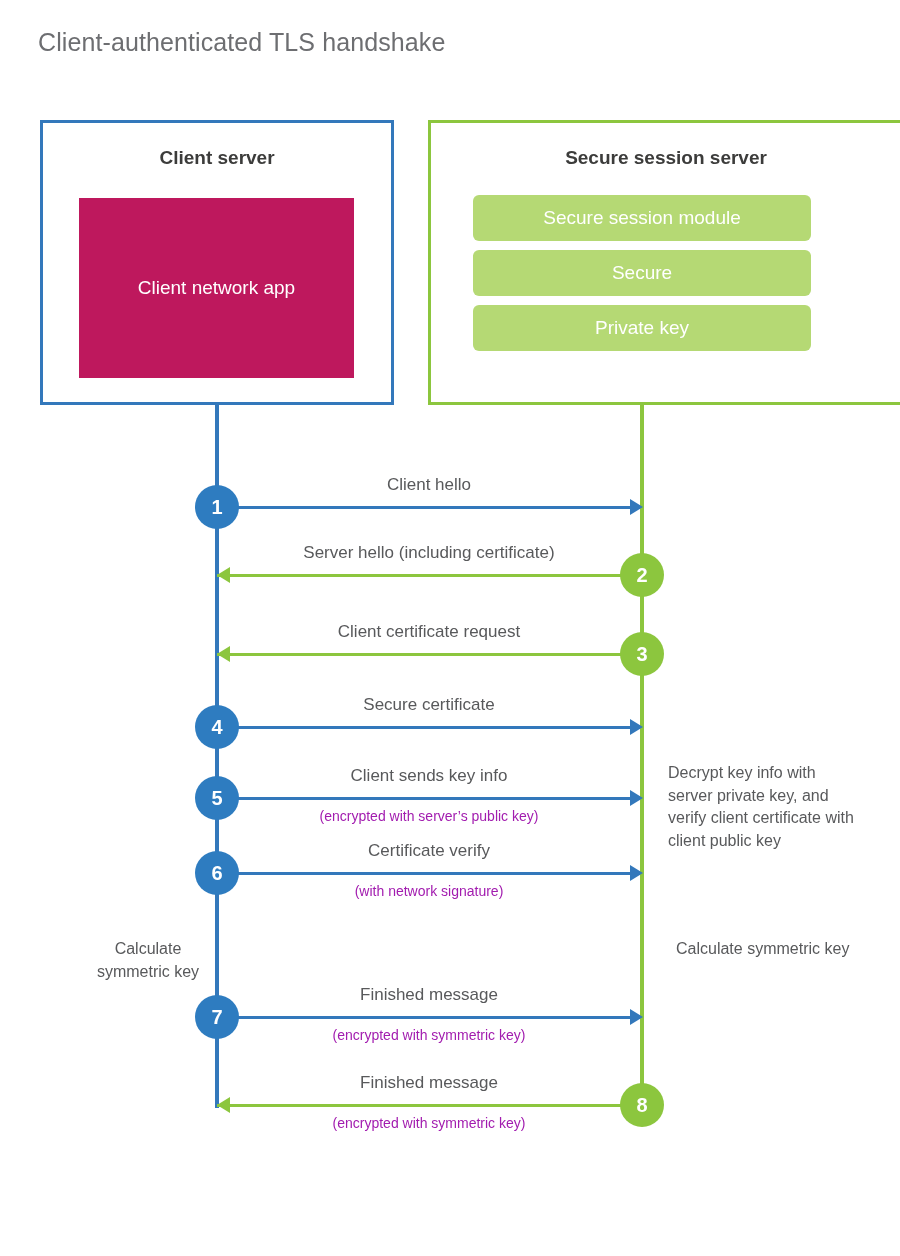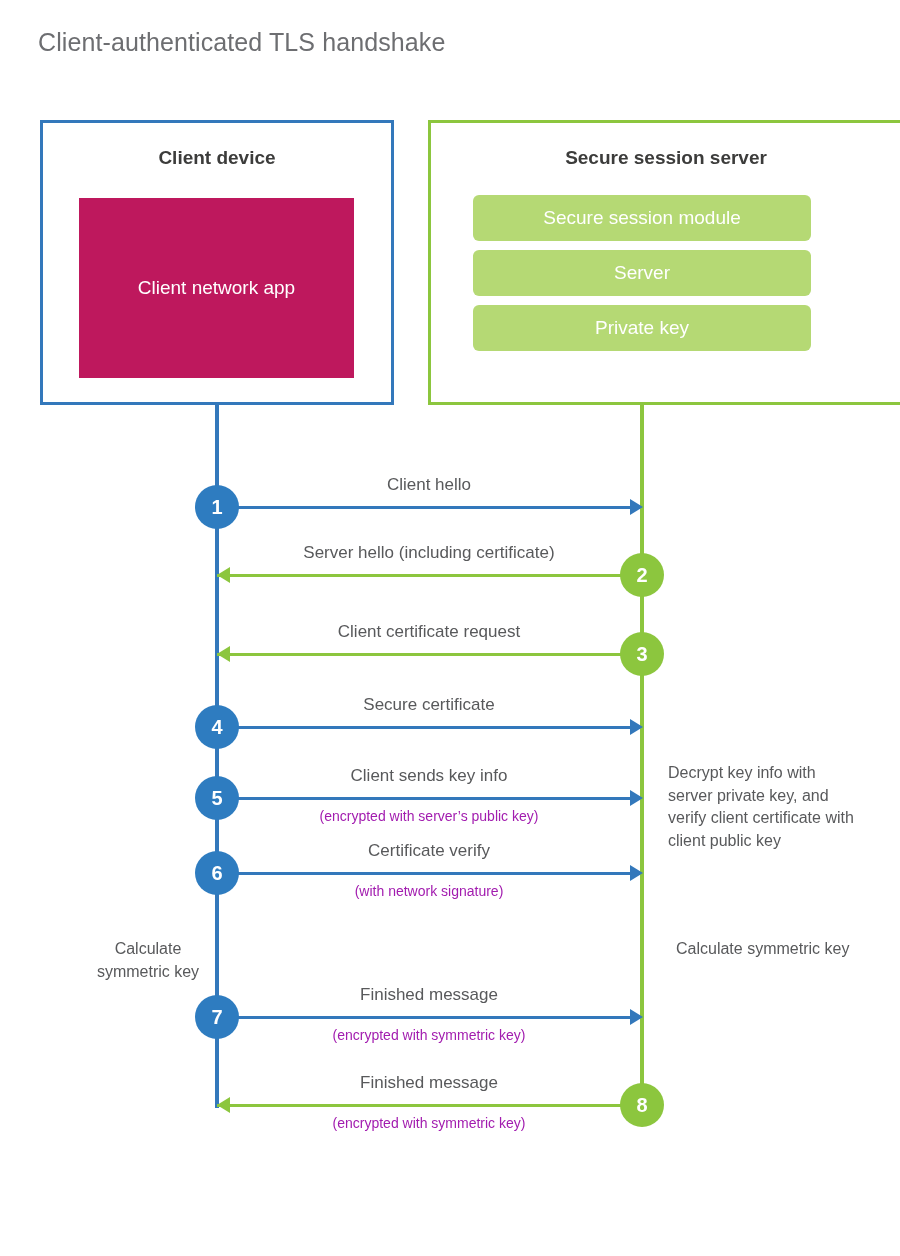--- a/index.html
+++ b/index.html
@@ -193,29 +193,29 @@
   .side-note.right-note { left: 668px; width: 190px; }
   .side-note.left-note  { left: 78px; width: 140px; text-align: center; }
   .side-note.right-calc { left: 676px; width: 180px; }
 </style>
 </head>
 <body>
 
 <div class="page-title">Client-authenticated TLS handshake</div>
 
 <div class="actor-box client">
-  <div class="actor-title">Client device</div>
+  <div class="actor-title">Client server</div>
   <div class="app-block">Client network app</div>
 </div>
 
 <div class="actor-box server">
   <div class="actor-title">Secure session server</div>
   <div class="module-list">
     <div class="module-bar">Secure session module</div>
-    <div class="module-bar">Server</div>
+    <div class="module-bar">Secure</div>
     <div class="module-bar">Private key</div>
   </div>
 </div>
 
 <div class="lifeline client-line"></div>
 <div class="lifeline server-line"></div>
 
 <div class="step c2s" style="top:507px">
   <div class="msg-label">Client hello</div>
   <div class="arrow-line"></div>

